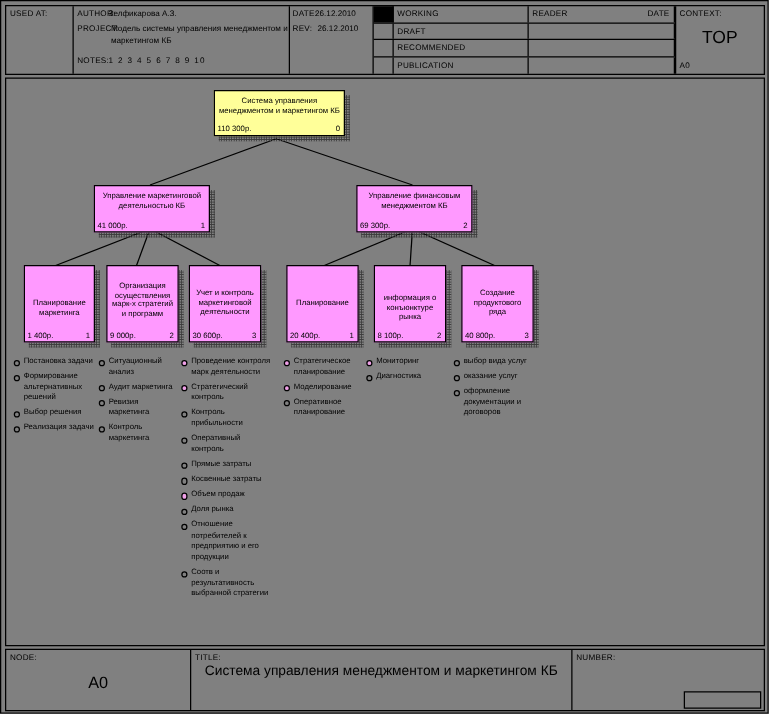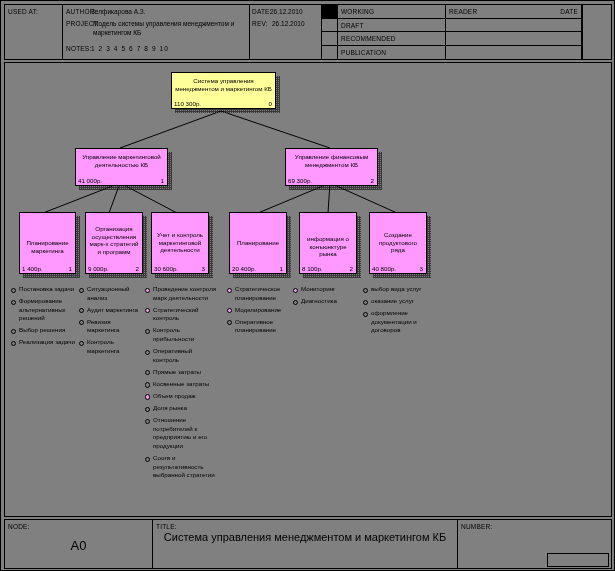--- a/index.html
+++ b/index.html
@@ -107,20 +107,25 @@
       </div>
       <div class="statusrow">
         <div class="sq"></div>
         <div class="sname">
           <span class="lbl" style="left:3px;top:3px;">PUBLICATION</span>
         </div>
         <div class="sval"></div>
       </div>
     </div>
 
+    <div class="ctx">
+      <span class="lbl" style="left:3px;top:3px;">CONTEXT:</span>
+      <span class="top">TOP</span>
+      <span class="lbl" style="left:3px;bottom:3px;">A0</span>
+    </div>
   </div>
 
   <div class="canvas">
 
     <svg class="links" viewBox="0 0 606 453" preserveAspectRatio="none">
 
       <line x1="216" y1="48" x2="115" y2="85" stroke="#000" stroke-width="1"></line>
       <line x1="216" y1="48" x2="325" y2="85" stroke="#000" stroke-width="1"></line>
 
       <line x1="115" y1="120" x2="38" y2="150" stroke="#000" stroke-width="1"></line>

